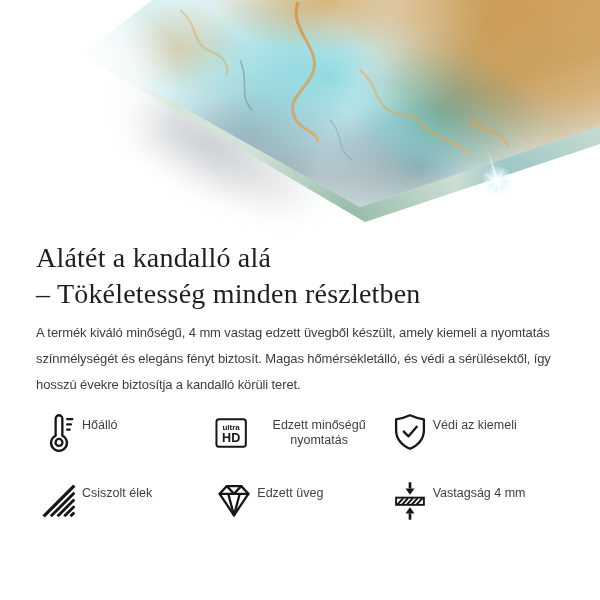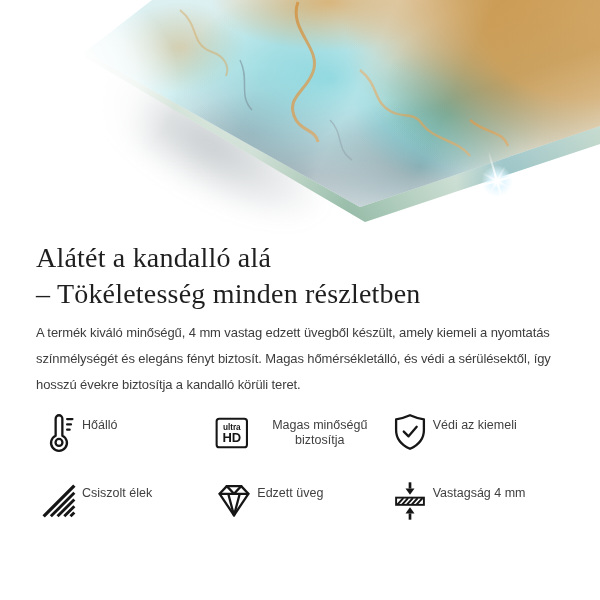--- a/index.html
+++ b/index.html
@@ -117,21 +117,21 @@
         </svg>
         <span class="flabel">Hőálló</span>
       </div>
 
       <div class="feature">
         <svg viewBox="0 0 48 48">
           <rect class="ic" x="6.5" y="7.5" width="35" height="33" rx="3"></rect>
           <text class="ic-text" x="24" y="20" font-size="9.5">ultra</text>
           <text class="ic-text" x="24" y="34.5" font-size="15">HD</text>
         </svg>
-        <span class="flabel">Magas minőségű biztosítja</span>
+        <span class="flabel">Edzett minőségű nyomtatás</span>
       </div>
 
       <div class="feature">
         <svg viewBox="0 0 48 48">
           <path class="ic" d="M24,5.5 C28.5,7.5 33.5,9 38.5,9.8 L38.5,21 C38.5,30 32.5,36.5 24,40.5 C15.5,36.5 9.5,30 9.5,21 L9.5,9.8 C14.5,9 19.5,7.5 24,5.5 Z"></path>
           <path class="ic" d="M17.5,22.5 L22.5,27.5 L31,17.5"></path>
         </svg>
         <span class="flabel">Védi az kiemeli</span>
       </div>
 

